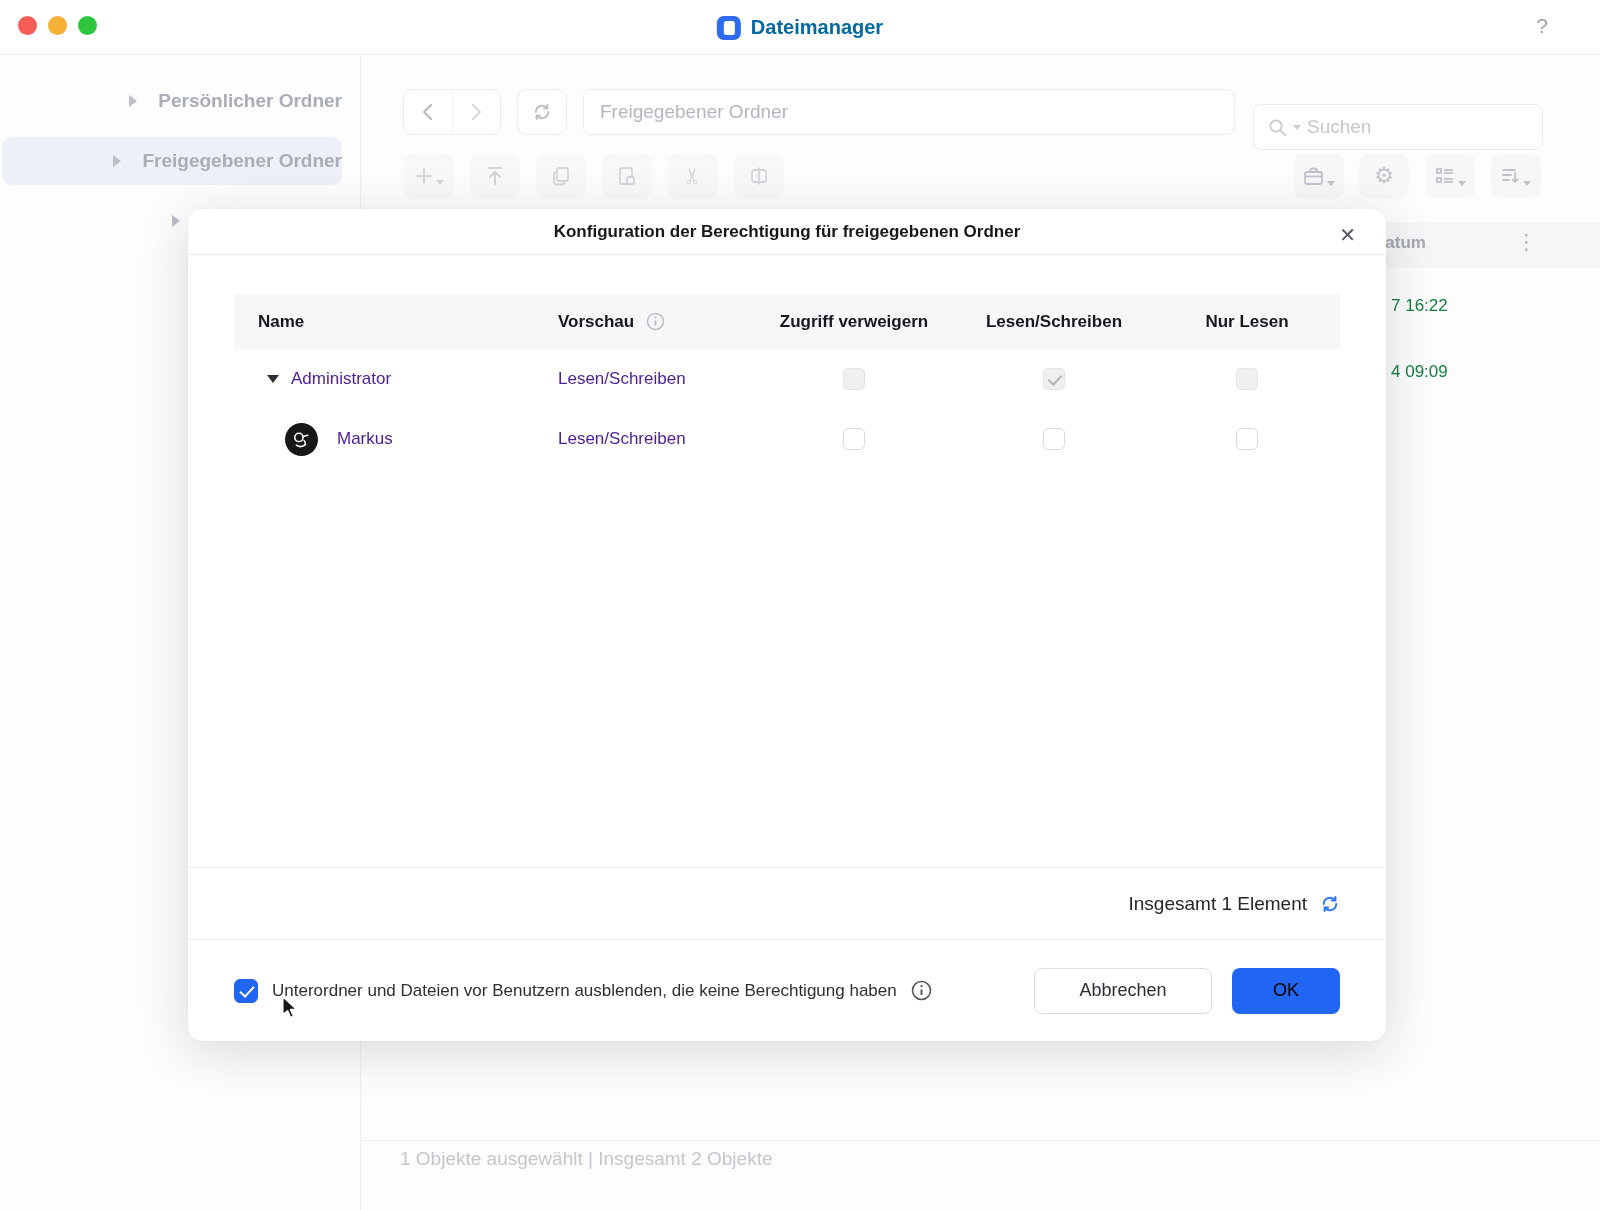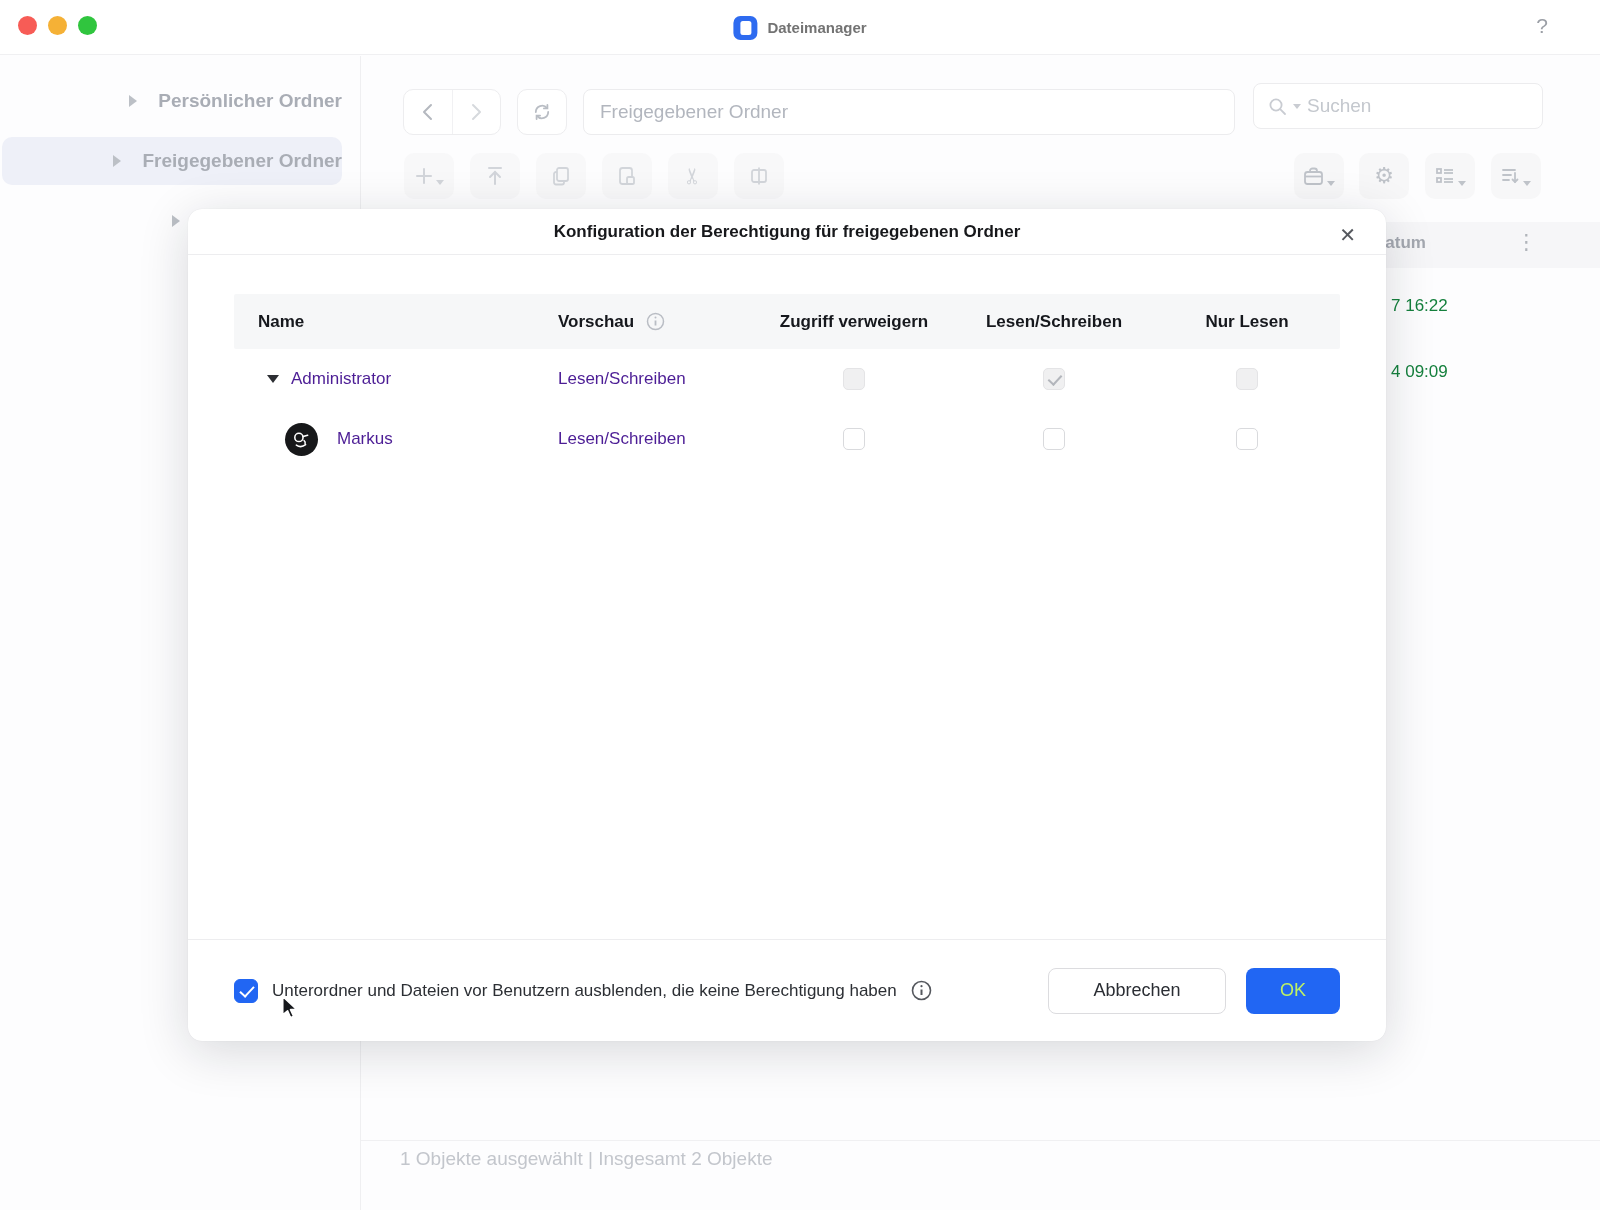--- a/index.html
+++ b/index.html
@@ -17,39 +17,39 @@
   
   .titlebar{position:relative;height:55px;background:#fff;border-bottom:1px solid #f0f0f2;}
   .traffic{position:absolute;top:16px;left:18px;display:flex;gap:11px;}
   .traffic span{width:19px;height:19px;border-radius:50%;display:block;}
   .t-red{background:var(--traffic-red);}
   .t-yellow{background:var(--traffic-yellow);}
   .t-green{background:var(--traffic-green);}
   .title-wrap{position:absolute;left:50%;top:0;height:55px;transform:translateX(-50%);display:flex;align-items:center;gap:10px;}
   .app-icon{width:24px;height:24px;border-radius:7px;background:#2e6bf0;display:flex;align-items:center;justify-content:center;}
   .app-icon i{display:block;width:11px;height:14px;background:#fff;border-radius:2.5px;}
-  .win-title{font-size:15px;font-weight:700;color:#737373;}
+  .win-title{font-size:20px;font-weight:700;color:#0369a1;}
   .help-btn{position:absolute;right:52px;top:14px;font-size:21px;color:#9b9fa6;cursor:default;}
 
   
   .body{position:absolute;top:56px;left:0;right:0;bottom:0;background:#fdfdfe;}
   .v-divider{position:absolute;left:360px;top:0;bottom:0;width:1px;background:#efeff1;}
 
   
   .side-item{position:absolute;left:2px;width:340px;height:48px;border-radius:10px;display:flex;align-items:center;font-size:19px;color:#a9adb5;font-weight:600;justify-content:flex-end;}
   .side-item.selected{background:#eef0f8;}
   .chev{width:0;height:0;border-top:6px solid transparent;border-bottom:6px solid transparent;border-left:8px solid #bcc0c6;margin:0 21px 0 28px;}
 
   
   .nav-btn{position:absolute;top:33px;height:46px;background:#fff;border:1px solid #ededef;border-radius:10px;display:flex;align-items:center;justify-content:center;}
   .bf-group{left:403px;width:98px;padding:0;}
   .bf-half{width:49px;height:100%;display:flex;align-items:center;justify-content:center;}
   .bf-half + .bf-half{border-left:1px solid #f1f1f3;}
   .pathbox{position:absolute;left:583px;top:33px;width:652px;height:46px;border:1px solid #ececee;border-radius:8px;display:flex;align-items:center;padding-left:16px;font-size:19px;color:#b2b6be;background:#fff;}
-  .searchbox{position:absolute;left:1253px;top:27px;width:290px;height:46px;border:1px solid #ececee;border-radius:8px;display:flex;align-items:center;padding-left:14px;background:#fff;gap:6px;}
+  .searchbox{position:absolute;left:1253px;top:48px;width:290px;height:46px;border:1px solid #ececee;border-radius:8px;display:flex;align-items:center;padding-left:14px;background:#fff;gap:6px;}
   .searchbox input{border:none;outline:none;background:transparent;font-size:19px;color:#9ba0a8;width:190px;font-family:inherit;}
   .searchbox input::placeholder{color:#c4c8ce;}
   .caret{width:0;height:0;border-left:4.5px solid transparent;border-right:4.5px solid transparent;border-top:5.5px solid currentColor;display:inline-block;}
 
   
   .tool-btn{position:absolute;top:97px;width:50px;height:46px;border-radius:10px;background:#f8f8f9;display:flex;align-items:center;justify-content:center;gap:3px;color:#d2d5da;}
   .tool-btn.right{color:#bfc3c9;background:#f7f7f8;}
   .tool-btn svg{display:block;}
   .glyph{font-size:22px;line-height:1;}
 
@@ -87,21 +87,21 @@
   .cb-accent.checked::after{content:"";position:absolute;left:8px;top:3.5px;width:6px;height:12px;border-right:2.4px solid #fff;border-bottom:2.4px solid #fff;transform:rotate(43deg);}
 
   .spacer{flex:1 1 auto;}
   .dlg-summary{flex:0 0 auto;height:72px;border-top:1px solid #ededef;display:flex;align-items:center;justify-content:flex-end;gap:13px;padding-right:46px;font-size:19px;color:#24262b;font-weight:500;}
   .dlg-summary svg{color:var(--refresh-blue);}
   .dlg-footer{flex:0 0 auto;height:102px;border-top:1px solid #ededef;display:flex;align-items:center;padding:8px 46px;gap:8px;}
   .hide-opt{display:flex;align-items:center;gap:14px;font-size:17px;color:#2c2f34;}
   .footer-btns{margin-left:auto;display:flex;gap:20px;}
   .btn{height:46px;border-radius:8px;font-size:18px;display:flex;align-items:center;justify-content:center;font-family:inherit;cursor:default;}
   .btn-cancel{width:178px;background:#fff;border:1px solid #dcdcdf;color:#2a2d33;}
-  .btn-ok{width:94px;background:var(--accent);border:none;color:#bef264;}
+  .btn-ok{width:108px;background:var(--accent);border:none;color:#000000;}
 
   .cursor{position:absolute;left:276px;top:938px;z-index:30;}
   svg{overflow:visible;}
 </style>
 </head>
 <body>
 
 <div class="app">
 
   <header class="titlebar">
@@ -306,20 +306,29 @@
               <span class="cb"></span>
             </span>
           <span class="cell-center">
               <span class="cb"></span>
             </span>
         </div>
       </div>
 
       <div class="spacer"></div>
 
+      <div class="dlg-summary">
+        <span>Insgesamt 1 Element</span>
+        <svg width="20" height="20" viewBox="0 0 20 20" fill="none" stroke="currentColor" stroke-width="2" stroke-linecap="round">
+          <path d="M16.2 10a6.3 6.3 0 0 1-11.2 3.9"></path>
+            <path d="M3.8 10a6.3 6.3 0 0 1 11.2-3.9"></path>
+          <polyline points="15.4,2.9 15.4,6.4 11.9,6.4"></polyline>
+            <polyline points="4.6,17.1 4.6,13.6 8.1,13.6"></polyline>
+        </svg>
+      </div>
 
       <div class="dlg-footer">
         <div class="hide-opt">
           <span class="cb-accent checked"></span>
           <span>Unterordner und Dateien vor Benutzern ausblenden, die keine Berechtigung haben</span>
           <svg width="21" height="21" viewBox="0 0 21 21" fill="none" stroke="#55585e" stroke-width="1.6">
             <circle cx="10.5" cy="10.5" r="9"></circle>
               <line x1="10.5" y1="9.5" x2="10.5" y2="15" stroke-width="2"></line>
               <circle cx="10.5" cy="6.2" r="1.1" fill="#55585e" stroke="none"></circle>
           </svg>

